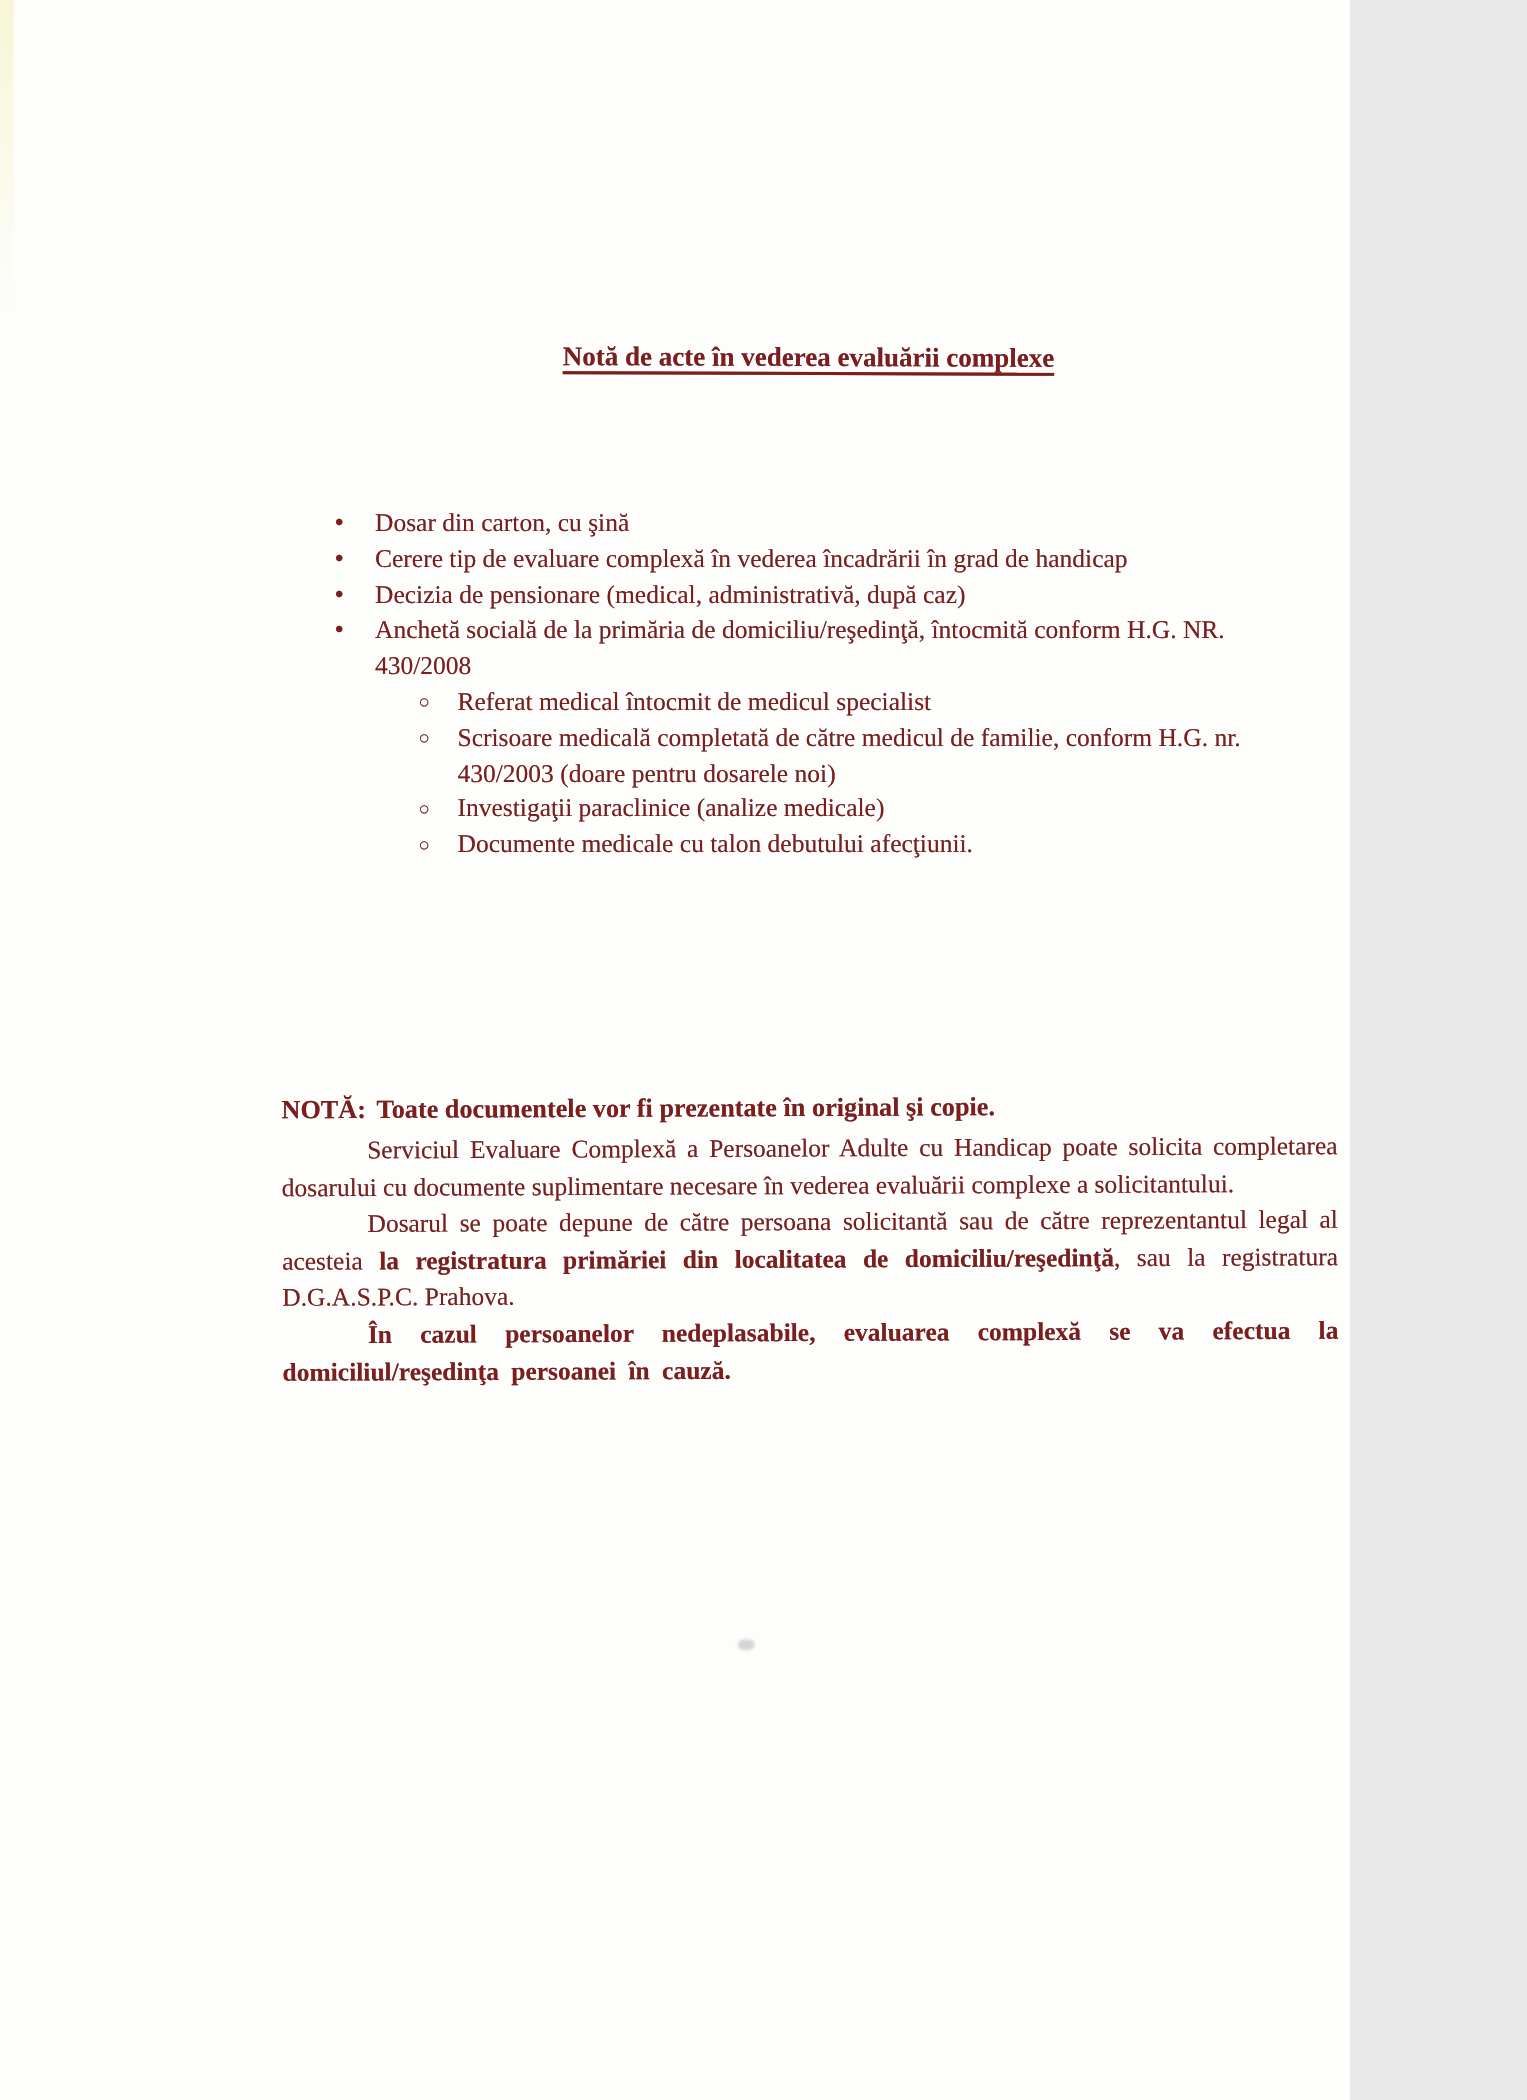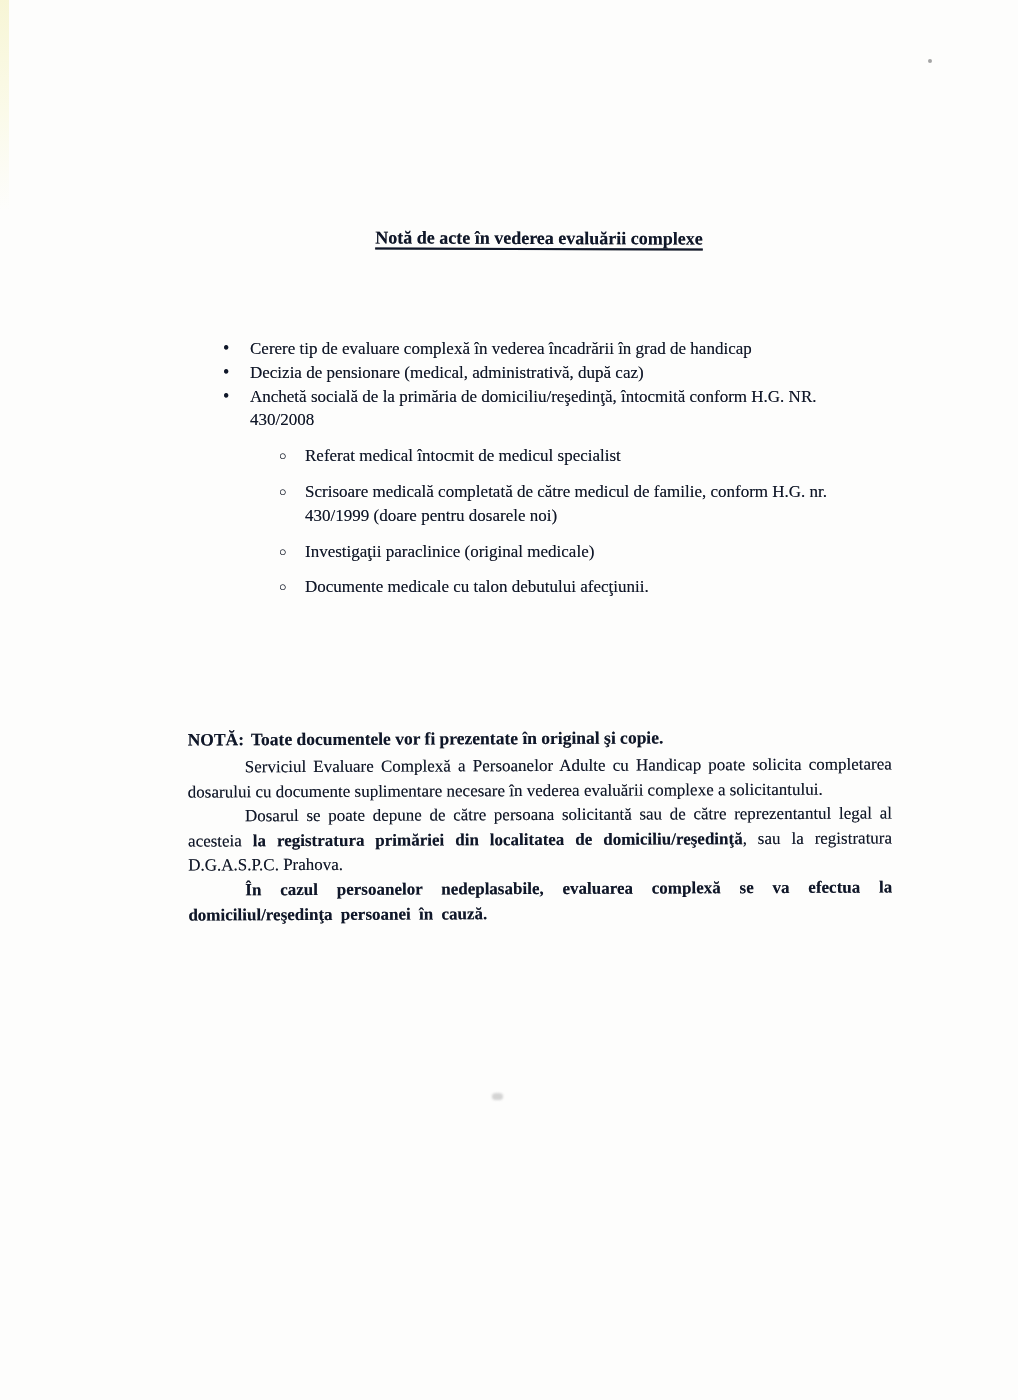--- a/index.html
+++ b/index.html
@@ -3,24 +3,24 @@
 <meta charset="utf-8">
 <style>
   html, body { margin: 0; padding: 0; }
   body {
     width: 1018px; height: 1400px;
     background: #e9e9e9;
     font-family: "Liberation Serif", "DejaVu Serif", serif;
   }
   .page {
     position: relative;
-    width: 1018px; height: 1400px;
+    width: 900px; height: 1400px;
     background: #fdfdfc;
     overflow: hidden;
-    color: #0f172a;
+    color: #7f1d1d;
   }
   
   .edge-strip {
     position: absolute; left: 0; top: 0;
     width: 9px; height: 210px;
     background: linear-gradient(180deg, #f6f4cf 0%, #faf9e2 45%, rgba(250,249,226,0) 100%);
     opacity: 0.85;
   }
   .artifact-dot {
     position: absolute; left: 928px; top: 59px;
@@ -50,21 +50,21 @@
     font-size: 17px; line-height: 23.8px;
     text-shadow: 0 0 0.35px rgba(0,0,0,0.5);
   }
   .req-list li { position: relative; margin: 0; }
   li.main-item { padding-left: 62px; }
   li.main-item::before {
     content: "\2022";
     position: absolute; left: 35px; top: 0;
     font-size: 18px;
   }
-  li.sub-item { padding-left: 117px; margin-top: 12px; }
+  li.sub-item { padding-left: 117px; }
   li.sub-item::before {
     content: "\25CB";
     position: absolute; left: 91px; top: 1px;
     font-size: 12.5px;
   }
   .nota-section {
     position: absolute;
     left: 188px; top: 726px; width: 704px;
     transform: rotate(-0.25deg);
     text-shadow: 0 0 0.35px rgba(0,0,0,0.5);
@@ -92,26 +92,27 @@
 
 <div class="page">
 
   <div class="edge-strip"></div>
   <div class="artifact-dot"></div>
   <div class="artifact-speck"></div>
 
   <div class="doc-title">Notă de acte în vederea evaluării complexe</div>
 
   <ul class="req-list">
+    <li class="main-item">Dosar din carton, cu şină</li>
     <li class="main-item">Cerere tip de evaluare complexă în vederea încadrării în grad de handicap</li>
     <li class="main-item">Decizia de pensionare (medical, administrativă, după caz)</li>
     <li class="main-item">Anchetă socială de la primăria de domiciliu/reşedinţă, întocmită conform H.G. NR. 430/2008</li>
     <li class="sub-item">Referat medical întocmit de medicul specialist</li>
-    <li class="sub-item">Scrisoare medicală completată de către medicul de familie, conform H.G. nr. 430/1999 (doare pentru dosarele noi)</li>
-    <li class="sub-item">Investigaţii paraclinice (original medicale)</li>
+    <li class="sub-item">Scrisoare medicală completată de către medicul de familie, conform H.G. nr. 430/2003 (doare pentru dosarele noi)</li>
+    <li class="sub-item">Investigaţii paraclinice (analize medicale)</li>
     <li class="sub-item">Documente medicale cu talon debutului afecţiunii.</li>
   </ul>
 
   <div class="nota-section">
     <div class="nota-heading">
       <span class="nota-label">NOTĂ:</span><span>Toate documentele vor fi prezentate în original şi copie.</span>
     </div>
 
     <p class="body-par">Serviciul Evaluare Complexă a Persoanelor Adulte cu Handicap poate solicita completarea dosarului cu documente suplimentare necesare în vederea evaluării complexe a solicitantului.</p>
 

